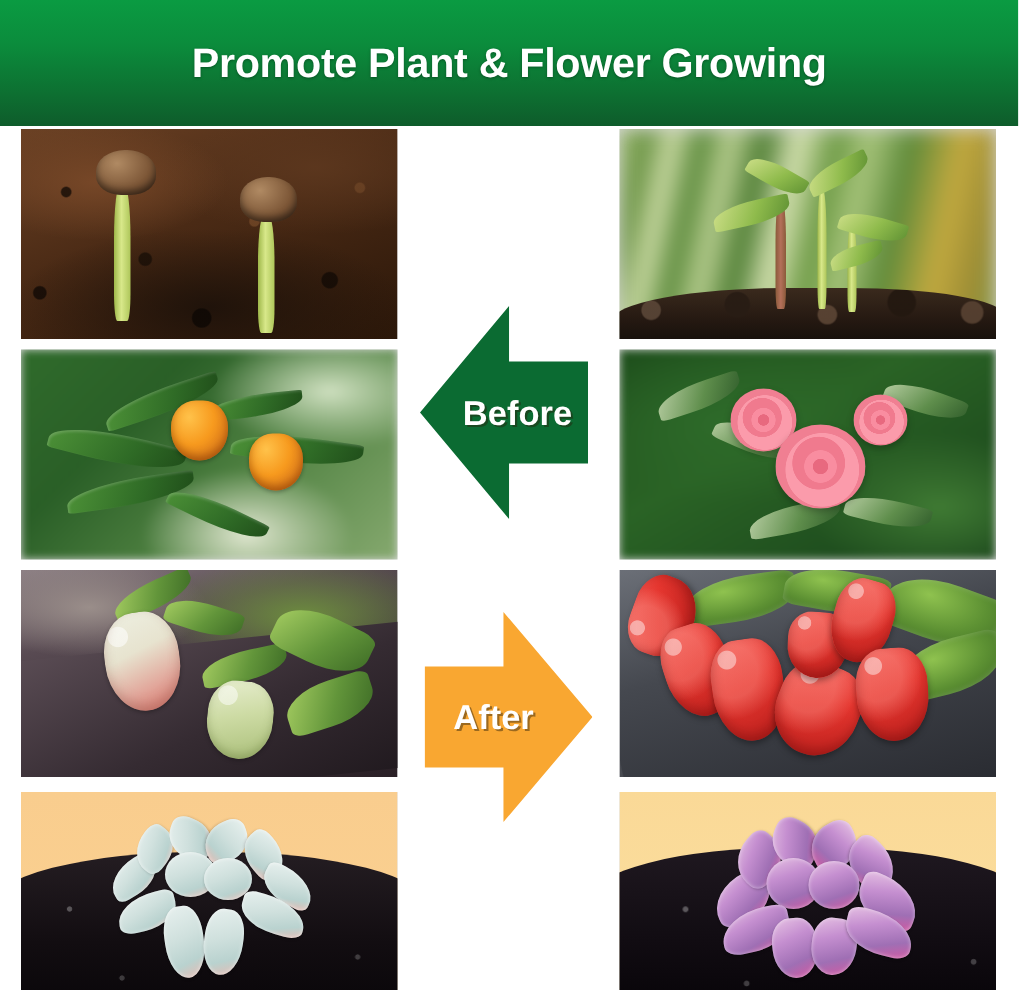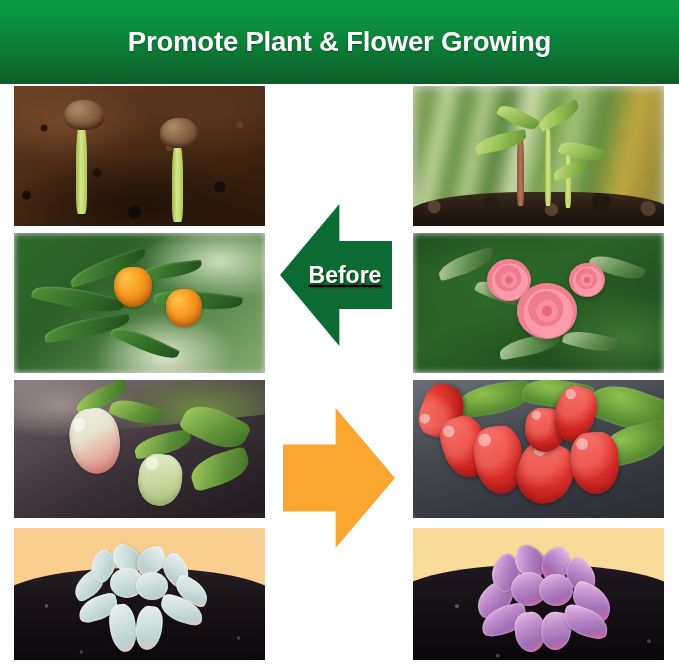--- a/index.html
+++ b/index.html
@@ -277,21 +277,21 @@
   .arrow-label {
     position: relative;
     z-index: 2;
     color: #ffffff;
     font-weight: bold;
     font-size: 23px;
     text-shadow: 1.5px 1.5px 0 rgba(40,30,10,.45);
     white-space: nowrap;
   }
   #arrow-before {
-    left: 280px; top: 204px; width: 112px; height: 142px; text-decoration: underline;
+    left: 280px; top: 204px; width: 112px; height: 142px;
   }
   #arrow-before .arrow-shape {
     background: #0b6b32;
     clip-path: polygon(0% 50%, 53% 0%, 53% 26%, 100% 26%, 100% 74%, 53% 74%, 53% 100%);
   }
   #arrow-before .arrow-label { padding-left: 18px; }
   #arrow-after {
     left: 283px; top: 408px; width: 112px; height: 140px;
   }
   #arrow-after .arrow-shape {
@@ -424,15 +424,16 @@
     <div class="cap">Vivid purple and pink succulent rosette planted in black soil with a peach background</div>
   </div>
 
   <div class="arrow" id="arrow-before">
     <div class="arrow-shape"></div>
     <div class="arrow-label">Before</div>
   </div>
 
   <div class="arrow" id="arrow-after">
     <div class="arrow-shape"></div>
+    <div class="arrow-label">After</div>
   </div>
 
 </div>
 
 </body></html>

